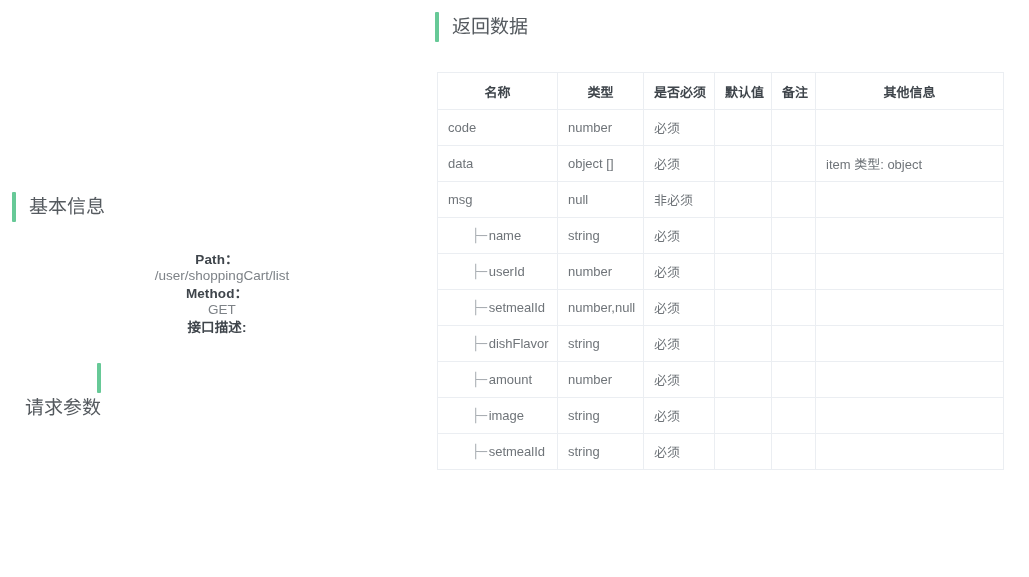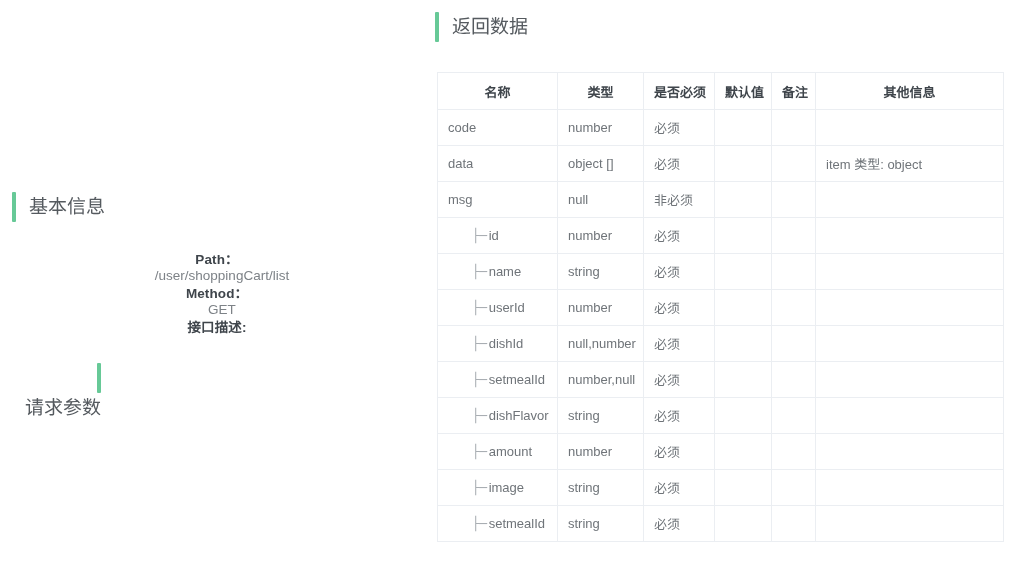--- a/index.html
+++ b/index.html
@@ -217,52 +217,36 @@
           </tr>
           <tr>
             <td class="col-name"><span>msg</span></td>
             <td class="col-type">null</td>
             <td class="col-req">非必须</td>
             <td class="col-def"></td>
             <td class="col-remark"></td>
             <td class="col-extra"></td>
           </tr>
           <tr>
-            <td class="col-name indent-1"><span class="tree-prefix">├─</span><span>id</span></td>
-            <td class="col-type">number</td>
-            <td class="col-req">必须</td>
-            <td class="col-def"></td>
-            <td class="col-remark"></td>
-            <td class="col-extra"></td>
-          </tr>
-          <tr>
             <td class="col-name indent-1"><span class="tree-prefix">├─</span><span>name</span></td>
             <td class="col-type">string</td>
             <td class="col-req">必须</td>
             <td class="col-def"></td>
             <td class="col-remark"></td>
             <td class="col-extra"></td>
           </tr>
           <tr>
             <td class="col-name indent-1"><span class="tree-prefix">├─</span><span>userId</span></td>
             <td class="col-type">number</td>
             <td class="col-req">必须</td>
             <td class="col-def"></td>
             <td class="col-remark"></td>
             <td class="col-extra"></td>
           </tr>
           <tr>
-            <td class="col-name indent-1"><span class="tree-prefix">├─</span><span>dishId</span></td>
-            <td class="col-type">null,number</td>
-            <td class="col-req">必须</td>
-            <td class="col-def"></td>
-            <td class="col-remark"></td>
-            <td class="col-extra"></td>
-          </tr>
-          <tr>
             <td class="col-name indent-1"><span class="tree-prefix">├─</span><span>setmealId</span></td>
             <td class="col-type">number,null</td>
             <td class="col-req">必须</td>
             <td class="col-def"></td>
             <td class="col-remark"></td>
             <td class="col-extra"></td>
           </tr>
           <tr>
             <td class="col-name indent-1"><span class="tree-prefix">├─</span><span>dishFlavor</span></td>
             <td class="col-type">string</td>

